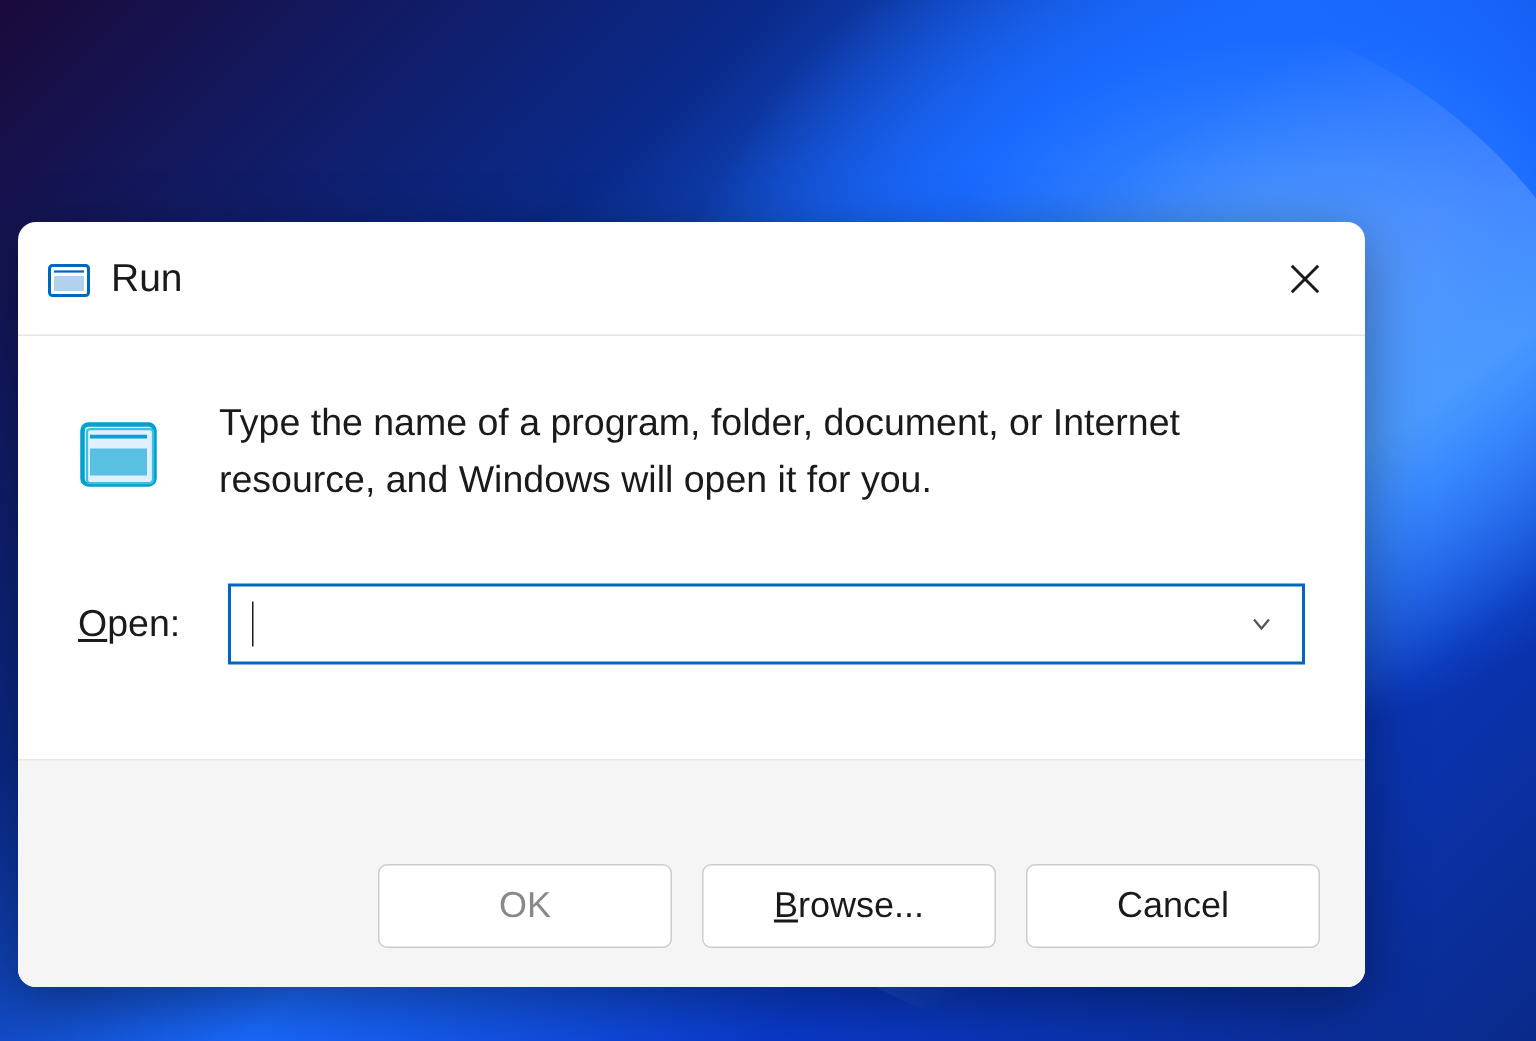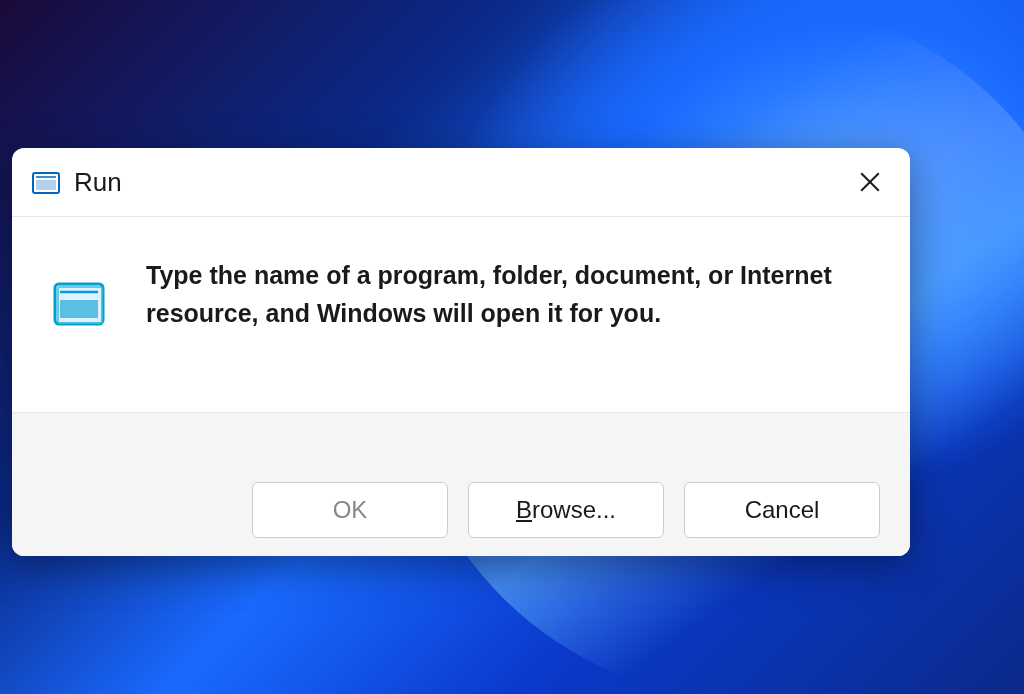--- a/index.html
+++ b/index.html
@@ -44,21 +44,21 @@
       height: 700px;
       background: linear-gradient(145deg, transparent 30%, rgba(255,255,255,0.15) 45%, rgba(100,180,255,0.6) 55%, transparent 70%);
       border-radius: 50%;
     }
     
     .run-dialog {
       position: absolute;
       top: 148px;
       left: 12px;
       width: 898px;
-      height: 408px;
+      height: 510px;
       background: #ffffff;
       border-radius: 12px;
       box-shadow: 0 10px 40px rgba(0,0,0,0.4);
       display: flex;
       flex-direction: column;
       overflow: hidden;
     }
     
     .titlebar {
       display: flex;
@@ -94,23 +94,22 @@
       border: none;
     }
     
     .content-area {
       padding: 40px 30px 30px 40px;
       flex: 1;
     }
     
     .description-row {
       display: flex;
-      align-items: flex-end;
+      align-items: center;
       margin-bottom: 50px;
-      font-weight: bold;
     }
     
     .run-icon-large {
       width: 54px;
       height: 54px;
       margin-right: 40px;
       margin-top: 4px;
       flex-shrink: 0;
     }
     
@@ -235,20 +234,32 @@
         <svg viewBox="0 0 54 54" width="54" height="54">
           <rect x="3" y="6" width="48" height="40" rx="4" fill="#e0f0ff" stroke="#00a0d0" stroke-width="3"></rect>
           <rect x="8" y="22" width="38" height="18" fill="#00a0d0" opacity="0.6"></rect>
           <line x1="8" y1="14" x2="46" y2="14" stroke="#00a0d0" stroke-width="2.5"></line>
           <rect x="6" y="9" width="44" height="36" rx="2" fill="none" stroke="#40c0e0" stroke-width="1.5"></rect>
         </svg>
       </span>
       <div class="description-text">Type the name of a program, folder, document, or Internet resource, and Windows will open it for you.</div>
     </div>
 
+    <div class="input-row">
+      <label class="open-label"><span class="underline">O</span><span>pen:</span></label>
+      <div class="combo-box">
+        <div class="cursor-blink"></div>
+        <input type="text" class="combo-input" value="" style="">
+        <span class="combo-chevron">
+          <svg viewBox="0 0 16 16" width="16" height="16">
+            <polyline points="3,5 8,11 13,5" fill="none" stroke="#555" stroke-width="1.5"></polyline>
+          </svg>
+        </span>
+      </div>
+    </div>
   </div>
 
   <div class="button-bar">
     <button class="dialog-button disabled">OK</button>
     <button class="dialog-button"><span class="underline">B</span><span>rowse...</span></button>
     <button class="dialog-button">Cancel</button>
   </div>
 
 </div>
 

